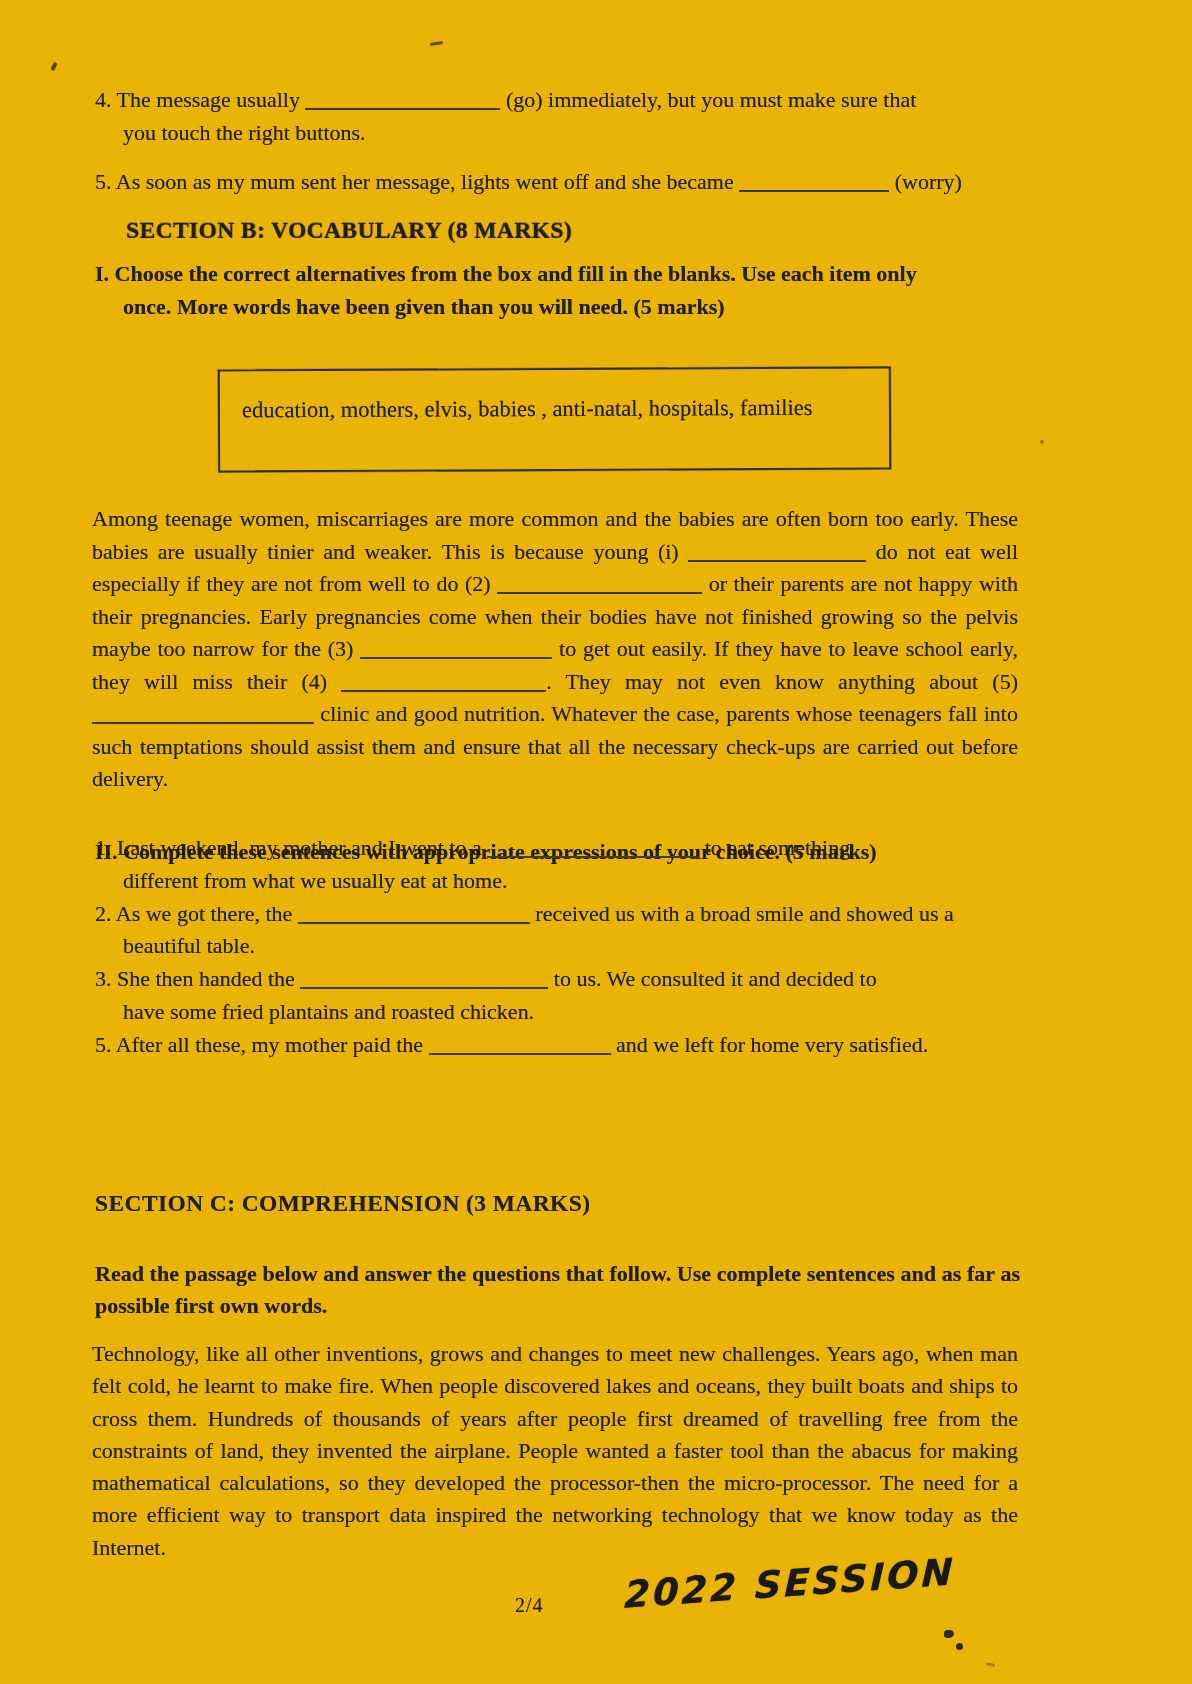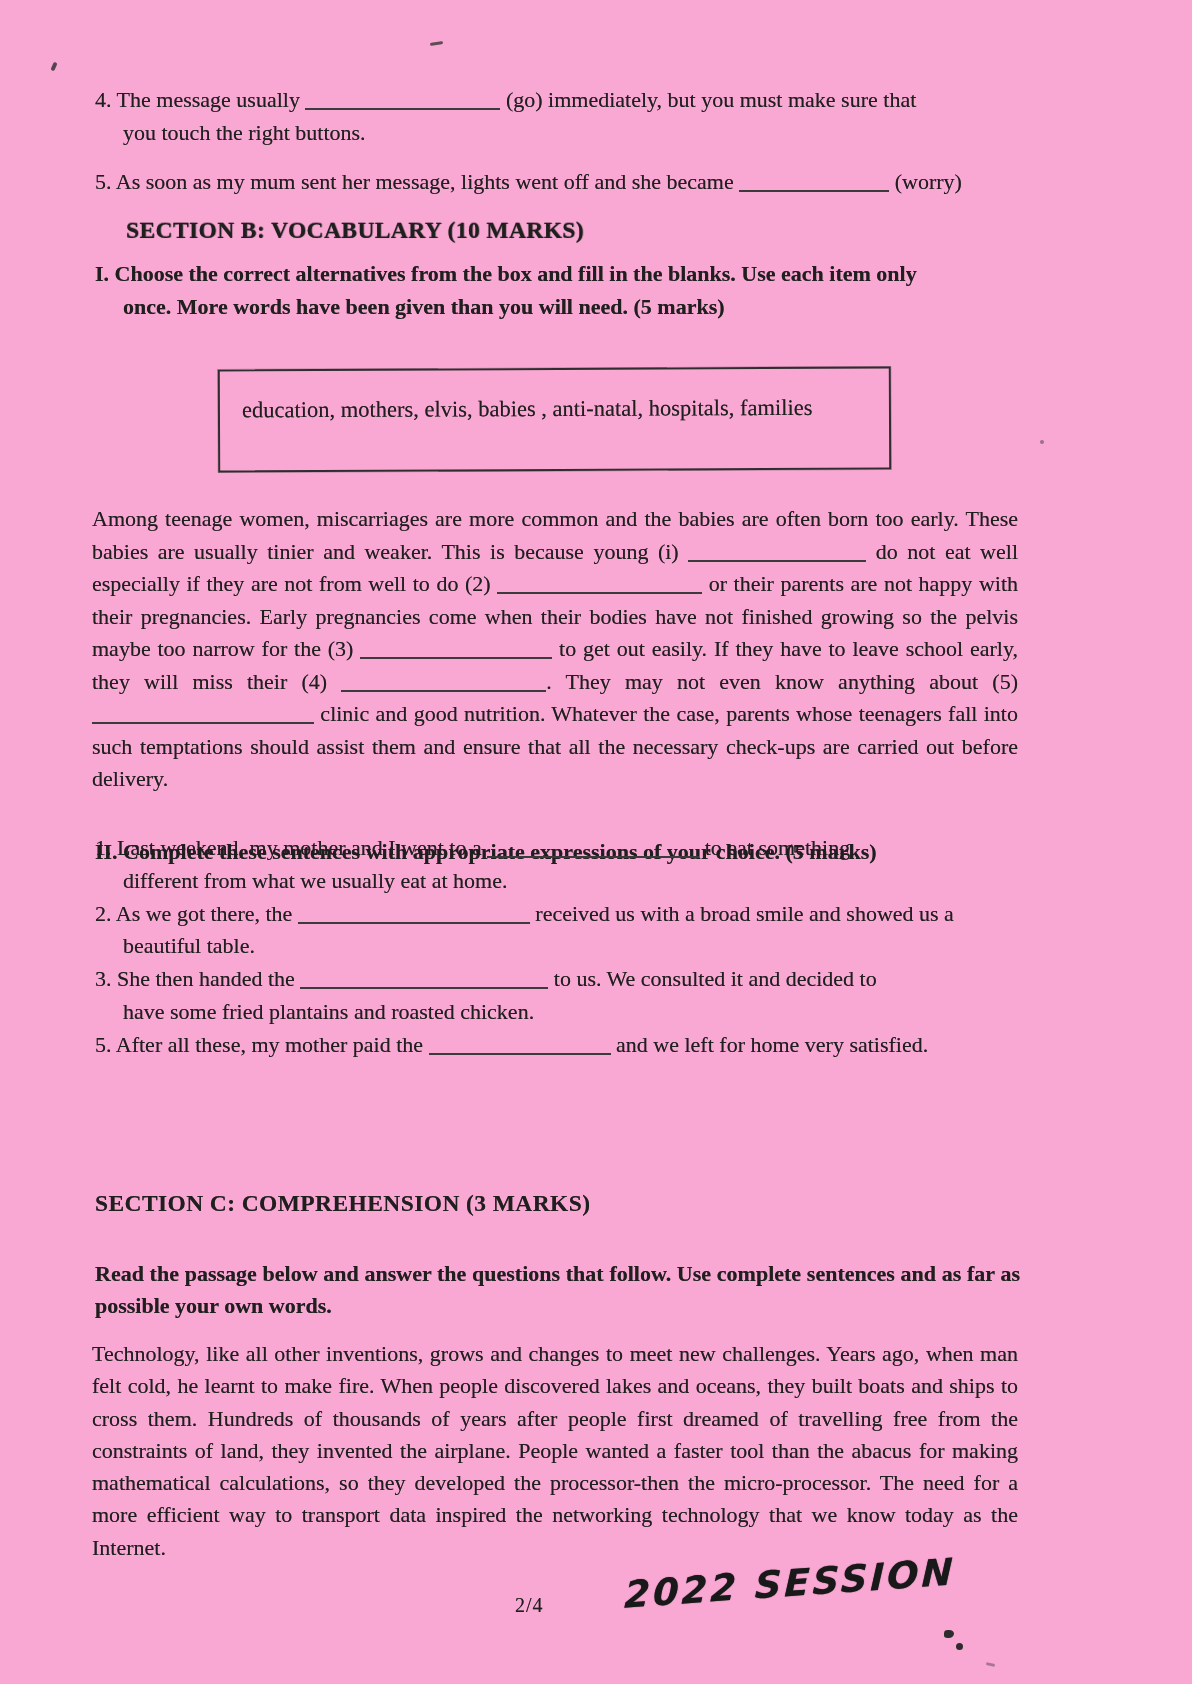--- a/index.html
+++ b/index.html
@@ -1,19 +1,19 @@
 <!DOCTYPE html>
 <html><head>
 <meta charset="utf-8">
 <style>
   html,body{margin:0;padding:0;background:#ffffff;}
   .page{
     position:relative;
     width:1192px;height:1684px;
-    background:#f9a8d4;
+    background:#eab308;
     font-family:"Liberation Serif","DejaVu Serif",serif;
     color:#1f1f1e;
     overflow:hidden;
     text-shadow:0 0 0.6px rgba(20,20,20,0.55);
   }
   .abs{position:absolute;}
   .body-text{font-size:22px;line-height:32.5px;}
   .hang{padding-left:28px;text-indent:-28px;}
   .just{text-align:justify;}
   .bold{font-weight:700;}
@@ -55,42 +55,42 @@
 <div class="page">
 
   <div class="mark" style="left:430px;top:42px;width:13px;height:3px;border-radius:2px;transform:rotate(-8deg);opacity:0.75;"></div>
   <div class="mark" style="left:52px;top:62px;width:4px;height:9px;border-radius:2px;transform:rotate(24deg);opacity:0.8;"></div>
   <div class="mark" style="left:1040px;top:440px;width:4px;height:4px;border-radius:50%;opacity:0.45;"></div>
 
   <div class="abs body-text hang" style="left:95px;top:84px;width:935px;">4. The message usually <span class="blank" style="width: 195px;"></span> (go) immediately, but you must make sure that<br>you touch the right buttons.</div>
 
   <div class="abs body-text hang" style="left:95px;top:166px;width:965px;">5. As soon as my mum sent her message, lights went off and she became <span class="blank" style="width: 150px;"></span> (worry)</div>
 
-  <div class="abs section-title distress" style="left:126px;top:217px;">SECTION B: VOCABULARY (10 MARKS)</div>
+  <div class="abs section-title distress" style="left:126px;top:217px;">SECTION B: VOCABULARY (8 MARKS)</div>
 
   <div class="abs body-text bold hang" style="left:95px;top:258px;width:910px;">I. Choose the correct alternatives from the box and fill in the blanks. Use each item only<br>once. More words have been given than you will need. (5 marks)</div>
 
   <div class="abs word-box" style="left:218px;top:368px;width:673px;height:103px;">
     <span>education, mothers, elvis, babies , anti-natal, hospitals, families</span>
   </div>
 
   <div class="abs body-text just" style="left:92px;top:503px;width:926px;"> Among teenage women, miscarriages are more common and the babies are often born too early. These babies are usually tinier and weaker. This is because young (i) <span class="blank" style="width: 178px;"></span> do not eat well especially if they are not from well to do (2) <span class="blank" style="width: 205px;"></span> or their parents are not happy with their pregnancies.  Early pregnancies come when their bodies have not finished growing so the pelvis maybe too narrow for the (3) <span class="blank" style="width: 192px;"></span> to get out easily. If they have to leave school early, they will miss their (4) <span class="blank" style="width: 205px;"></span>. They may not even know anything about (5) <span class="blank" style="width: 222px;"></span> clinic and good nutrition. Whatever the case, parents whose teenagers fall into such temptations should assist them and ensure that all the necessary check-ups are carried out before delivery.</div>
 
   <div class="abs body-text bold" style="left:95px;top:836px;width:930px;">II. Complete these sentences with appropriate expressions of your choice. (5 marks)</div>
 
   <div class="abs body-text" style="left:95px;top:832px;width:940px;line-height:32.8px;">
     <div class="hang">1. Last weekend, my mother and I went to a <span class="blank" style="width: 212px;"></span> to eat something<br>different from what we usually eat at home.</div>
     <div class="hang">2. As we got there, the <span class="blank" style="width: 232px;"></span> received us with a broad smile and showed us a<br>beautiful table.</div>
     <div class="hang">3. She then handed the <span class="blank" style="width: 248px;"></span> to us. We consulted it and decided to<br>have some fried plantains and roasted chicken.</div>
     <div class="hang">5. After all these, my mother paid the <span class="blank" style="width: 182px;"></span> and we left for home very satisfied.</div>
   </div>
 
   <div class="abs section-title" style="left:95px;top:1190px;">SECTION C: COMPREHENSION (3 MARKS)</div>
 
-  <div class="abs body-text bold just" style="left:95px;top:1258px;width:925px;line-height:31.5px;">Read the passage below and answer the questions that follow. Use complete sentences and as far as possible your own words.</div>
+  <div class="abs body-text bold just" style="left:95px;top:1258px;width:925px;line-height:31.5px;">Read the passage below and answer the questions that follow. Use complete sentences and as far as possible first own words.</div>
 
   <div class="abs body-text just" style="left:92px;top:1338px;width:926px;line-height:32.3px;"> Technology, like all other inventions, grows and changes to meet new challenges. Years ago, when man felt cold, he learnt to make fire. When people discovered lakes and oceans, they built boats and ships to cross them.  Hundreds of thousands of years after people first dreamed of travelling free from the constraints of land, they invented the airplane. People wanted a faster tool than the abacus for making mathematical calculations, so they developed the processor-then the micro-processor. The need for a more efficient way to transport data inspired the networking technology that we know today as the Internet.</div>
 
   <div class="abs page-num" style="left:515px;top:1594px;">2/4</div>
 
   <div class="abs handwriting" style="left:624px;top:1562px;">2022 SESSION</div>
 
   <div class="mark" style="left:944px;top:1630px;width:10px;height:8px;border-radius:45% 55% 60% 40%;"></div>
   <div class="mark" style="left:956px;top:1643px;width:7px;height:7px;border-radius:50%;"></div>
   <div class="mark" style="left:986px;top:1663px;width:9px;height:3px;border-radius:2px;transform:rotate(12deg);opacity:0.4;"></div>

